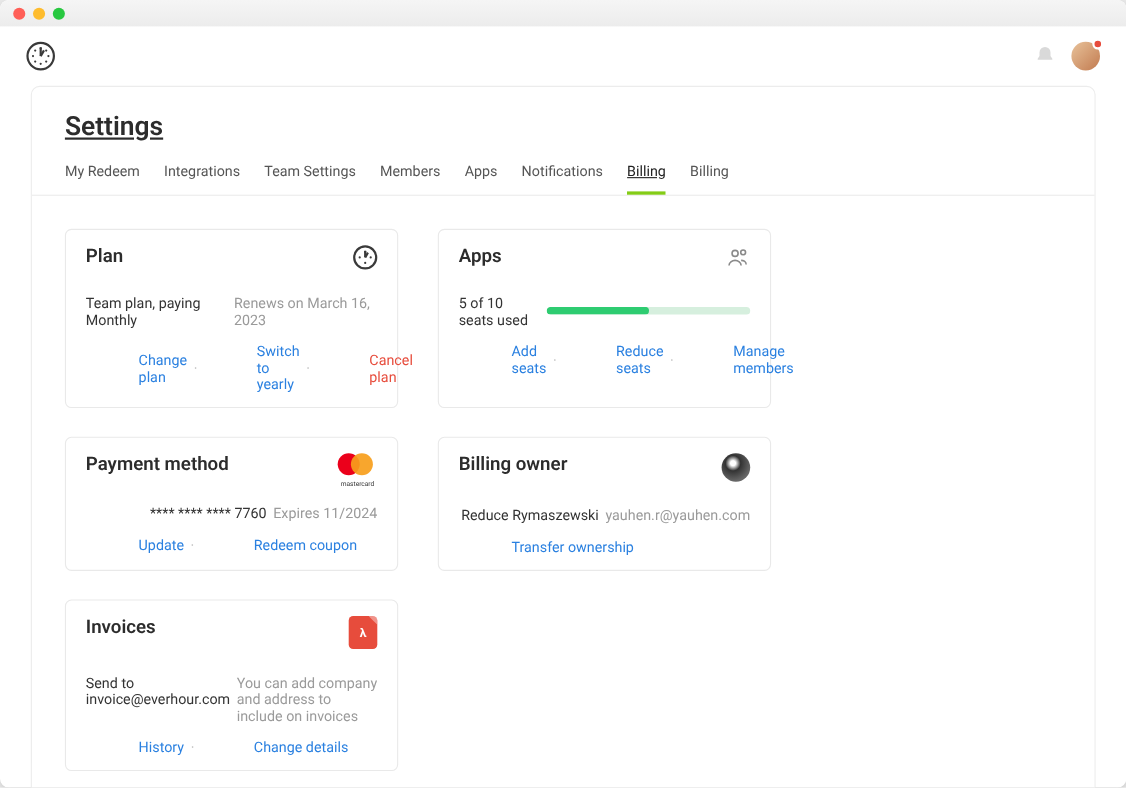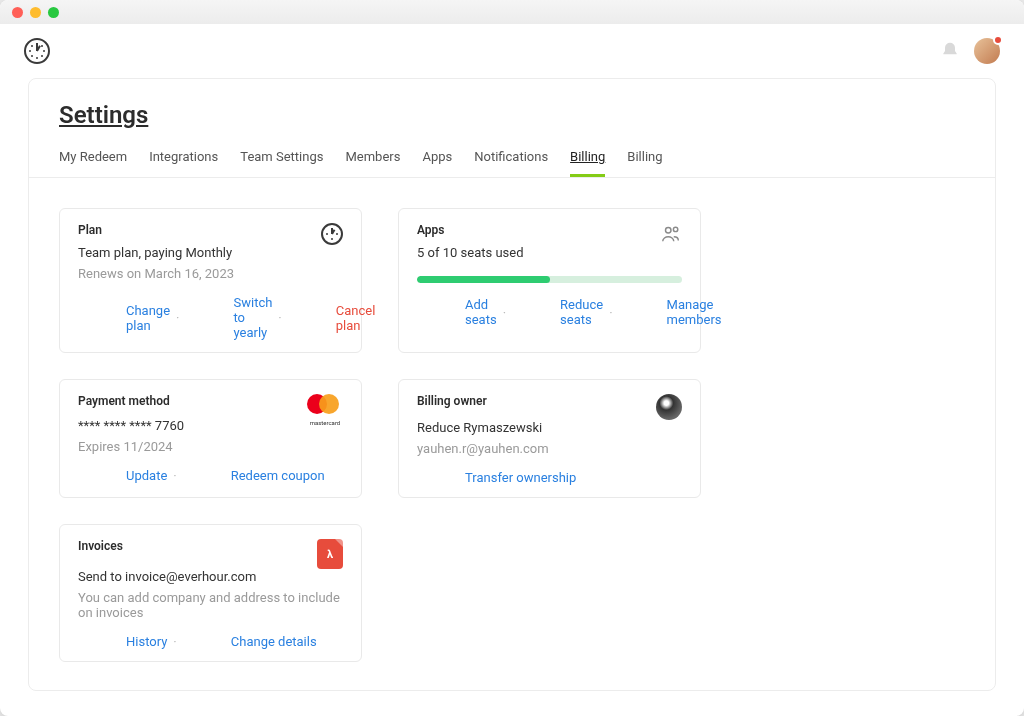--- a/index.html
+++ b/index.html
@@ -17,22 +17,22 @@
   .avatar .badge { position:absolute; top:-3px; right:-3px; width:10px; height:10px; border-radius:50%; background:#e74c3c; border:2px solid #fff; font-size:6px; color:#fff; display:flex; align-items:center; justify-content:center; }
   .page { padding: 0 28px 28px 28px; }
   .content-card { background:#fff; border:1px solid #ececec; border-radius:8px; padding: 22px 0 28px 0; }
   .page-title { font-size:24px; font-weight:600; color:#2c2c2c; padding: 0 30px 8px 30px; text-decoration: underline; }
   .tabs { display:flex; gap:22px; padding: 6px 30px 0 30px; border-bottom:1px solid #ececec; }
   .tab { font-size:13px; color:#555; padding: 6px 0 10px 0; cursor:pointer; }
   .tab.active { color:#222; border-bottom:3px solid #84cc16;text-decoration:underline; }
   .cards { display:grid; grid-template-columns: 303px 303px; gap: 26px 36px; padding: 30px 30px 0 30px; }
   .card { background:#fff; border:1px solid #e9e9e9; border-radius:6px; padding: 14px 18px 12px 18px; display:flex; flex-direction:column; min-height:110px; position:relative; }
   .card-head { display:flex; justify-content:space-between; align-items:flex-start; }
-  .card-title { font-size:12px; font-weight:600; color:#2c2c2c; }
-  .card-body { margin-top: 0; display:flex; flex-direction:column; gap:6px; }
+  .card-title { font-size:17px; font-weight:600; color:#2c2c2c; }
+  .card-body { margin-top: 24px; display:flex; flex-direction:row; gap:6px;justify-content:flex-end; }
   .body-line1 { font-size:13px; color:#333; }
   .body-line2 { font-size:13px; color:#9a9a9a; }
   .card-actions { display:flex; gap:6px; align-items:center; margin-top: 14px; font-size:13px; }
   .link { color:#2a80e0; cursor:pointer;margin-left:48px; }
   .link.danger { color:#e74c3c; }
   .dot-sep { color:#bbb; }
   .seats-icon { width:22px; height:22px; }
   .progress { width:100%; height:7px; background:#d6efde; border-radius:4px; margin-top:10px; overflow:hidden; }
   .progress-bar { height:100%; background:#2ecc71; border-radius:4px; }
   .mc-logo { width:36px; height:24px; position:relative; }

